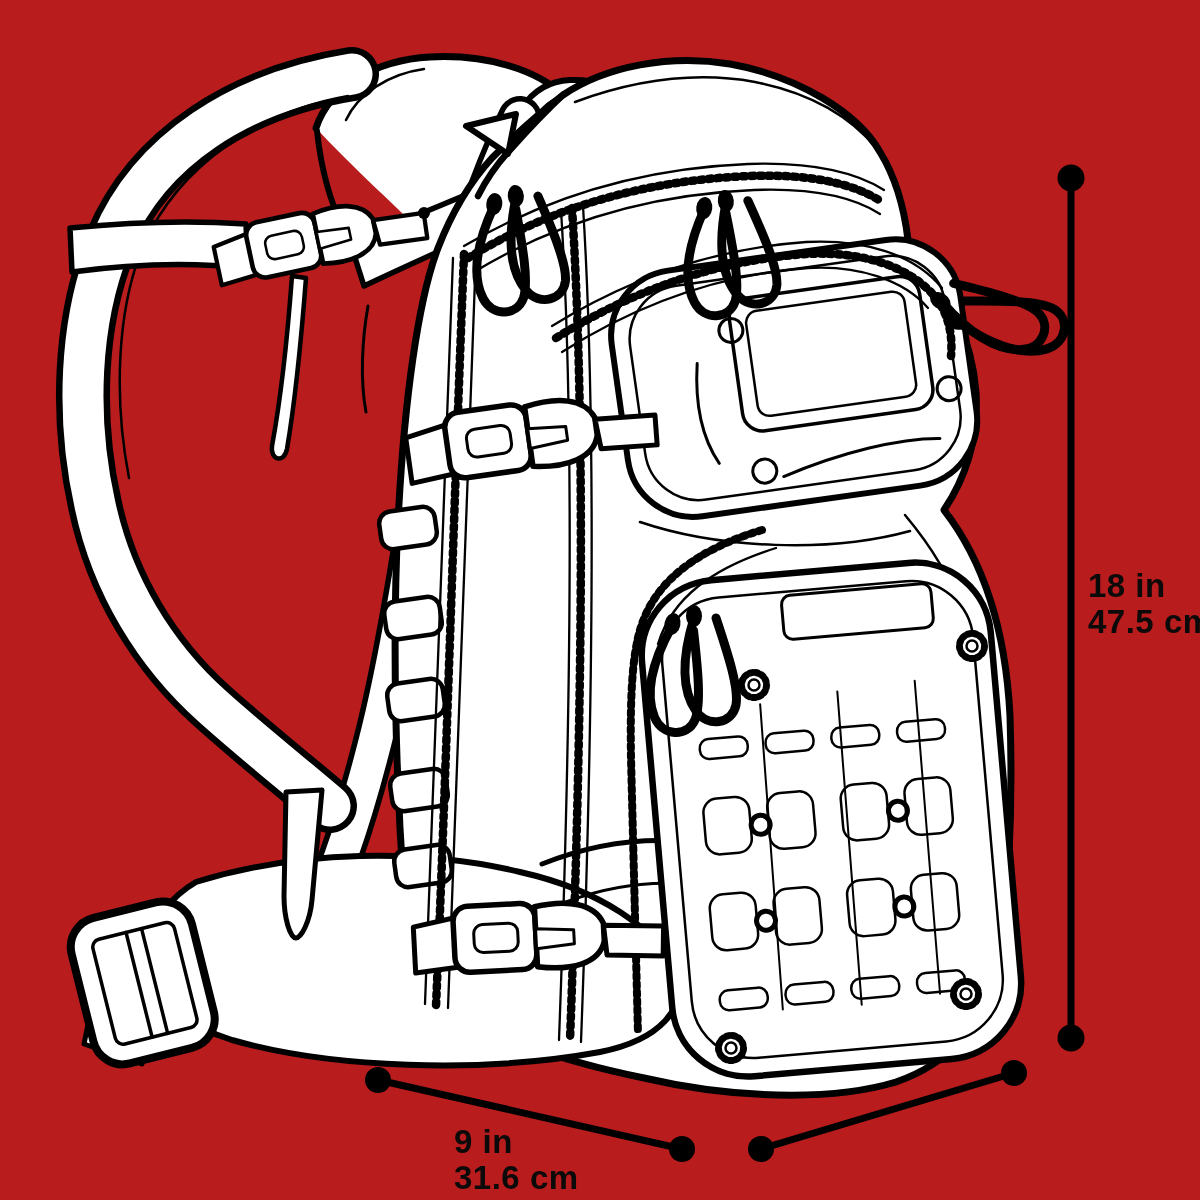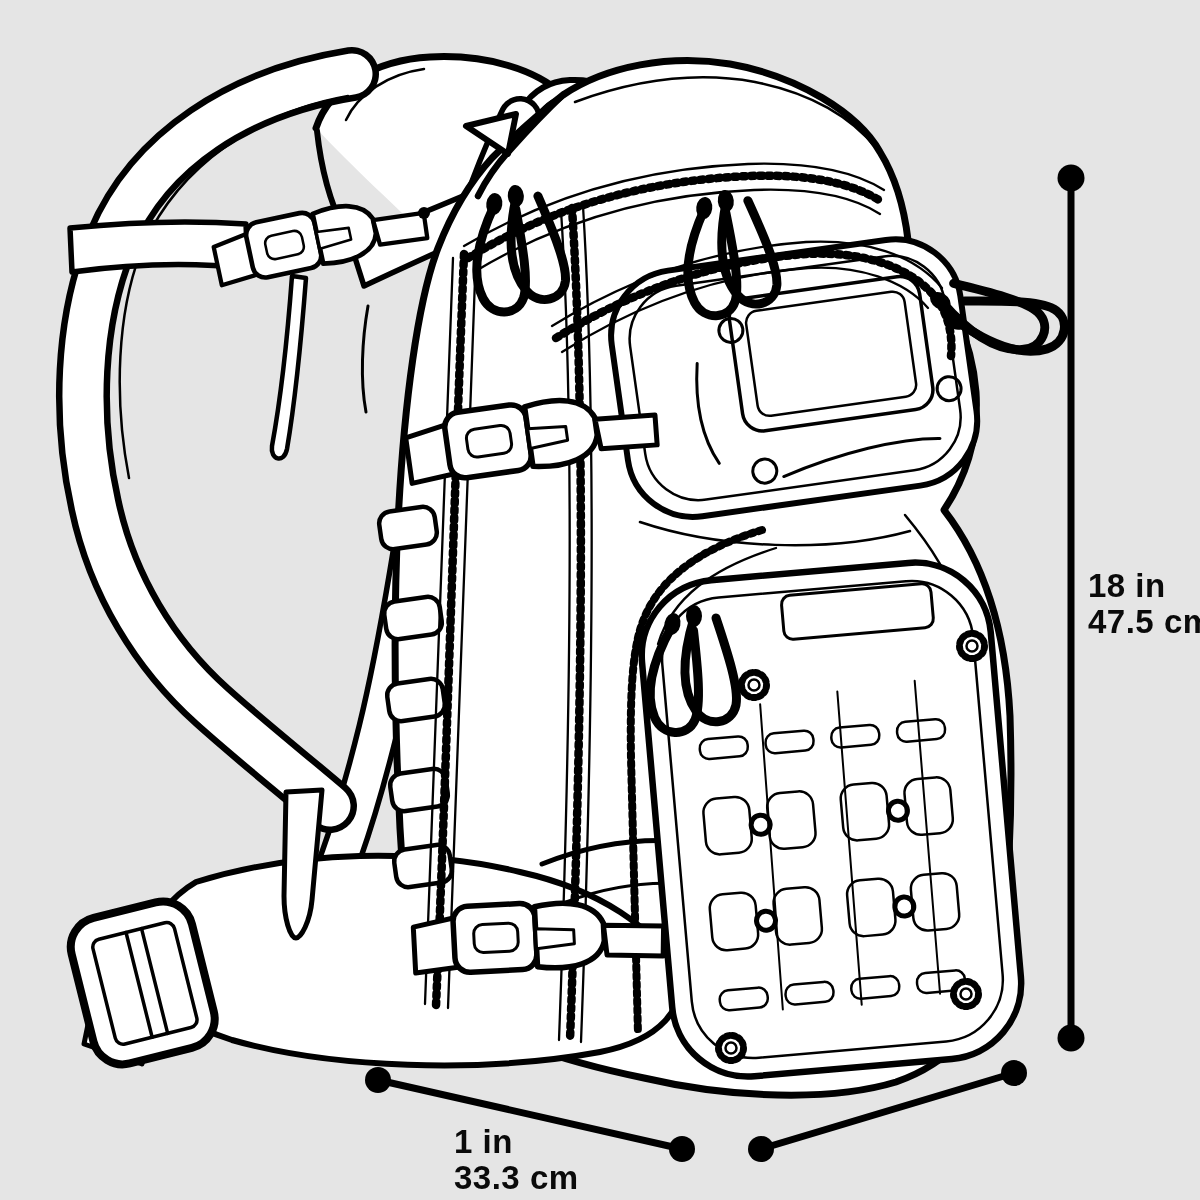--- a/index.html
+++ b/index.html
@@ -1,17 +1,17 @@
 <!DOCTYPE html>
 <html><head>
 <meta charset="utf-8">
 <style>
   html,body{margin:0;padding:0;background:#ffffff;}
   #stage{
-    position:relative;width:1200px;height:1200px;background:#e5e5e5;overflow:hidden;
+    position:relative;width:1200px;height:1200px;background:#b91c1c;overflow:hidden;
     font-family:"Liberation Sans", sans-serif;
   }
   #stage svg{position:absolute;left:0;top:0;}
   .dim-label{
     position:absolute;
     font-weight:700;font-size:33px;line-height:36px;color:#0a0a0a;
     letter-spacing:0.5px;white-space:nowrap;
   }
   .dim-label span{display:block;}
   #dim-height{left:1088px;top:568px;}
@@ -226,17 +226,17 @@
         </g>
       </g>
     </g>
   </svg>
 
   <div id="dim-height" class="dim-label">
     <span>18 in</span>
     <span>47.5 cm</span>
   </div>
   <div id="dim-depth" class="dim-label">
-    <span>1 in</span>
-    <span>33.3 cm</span>
+    <span>9 in</span>
+    <span>31.6 cm</span>
   </div>
 
 </div>
 
 </body></html>

